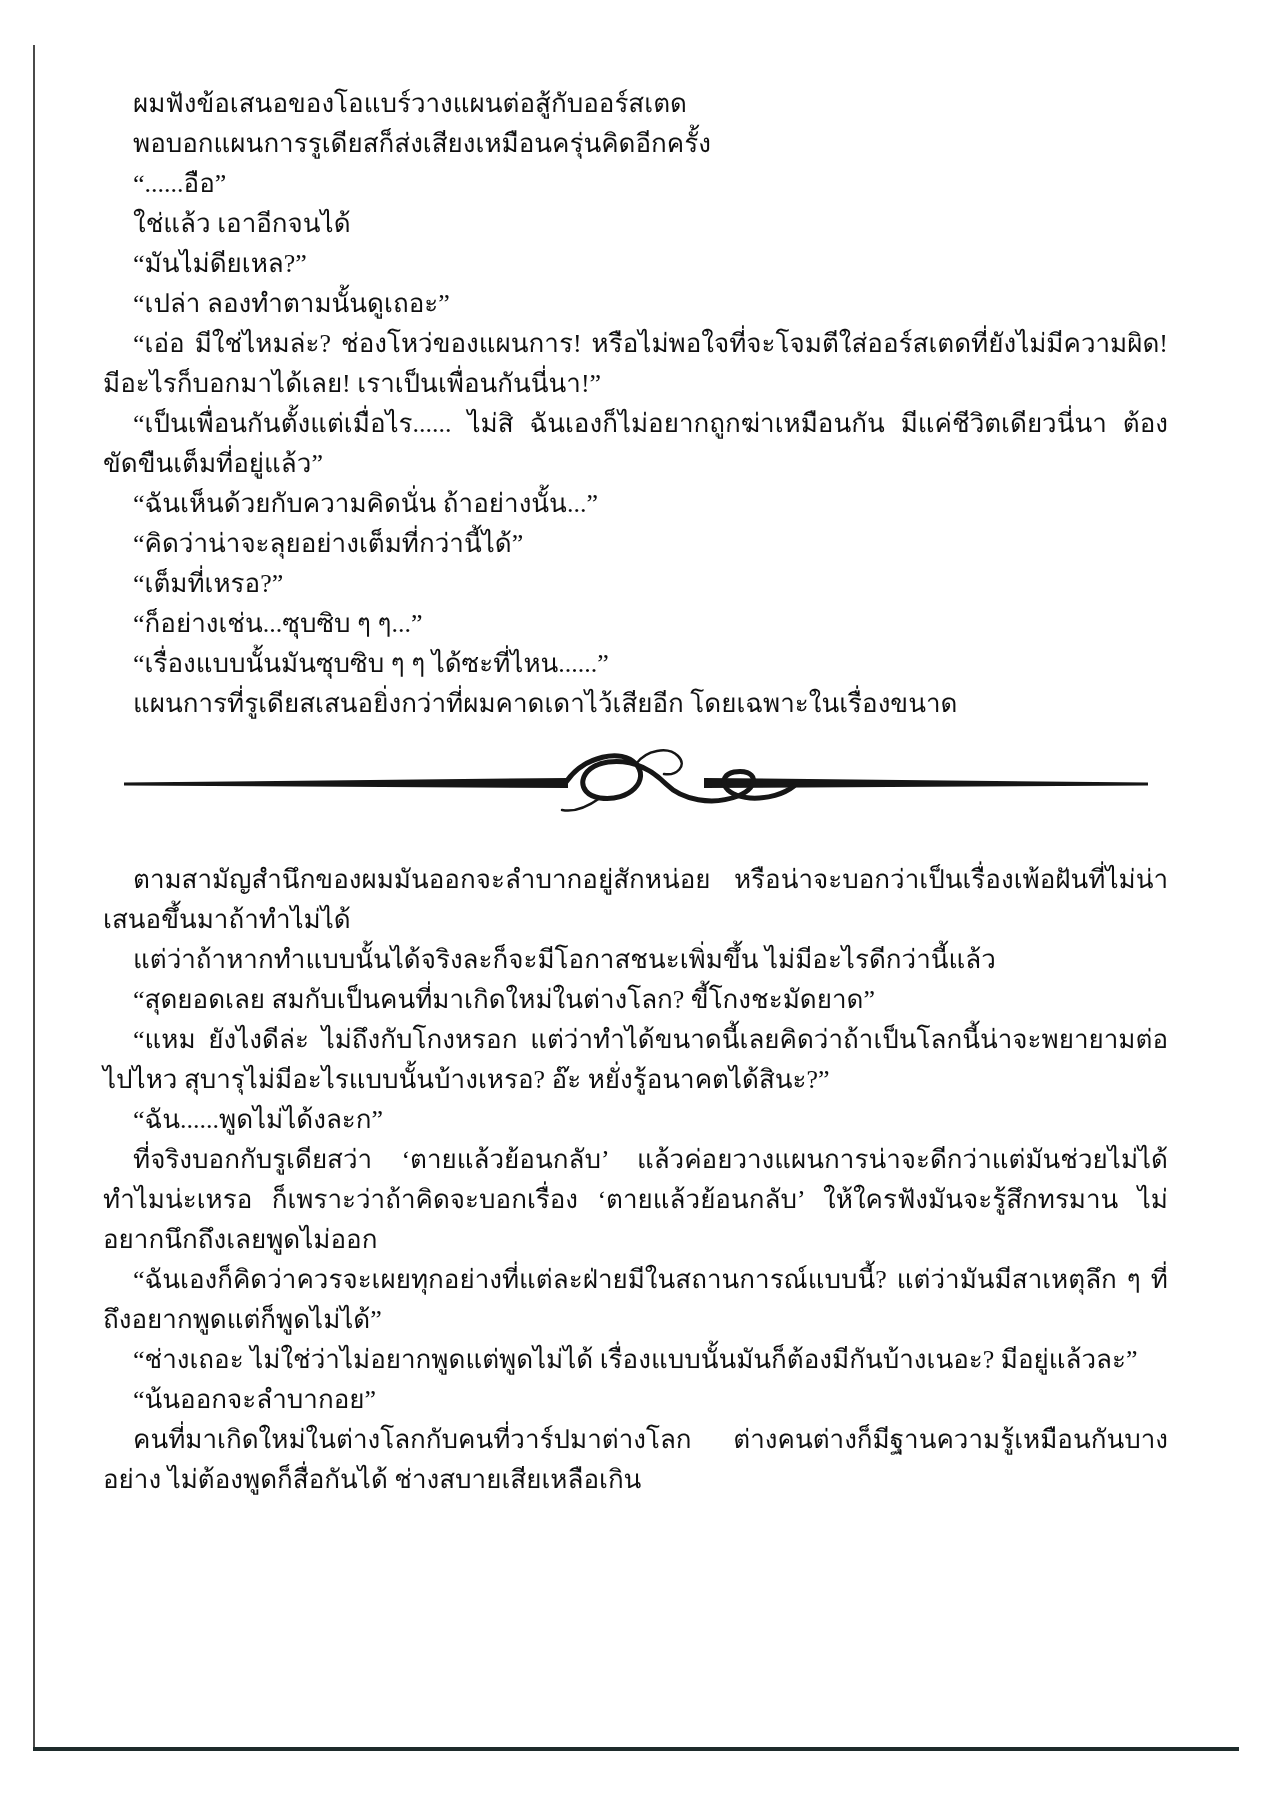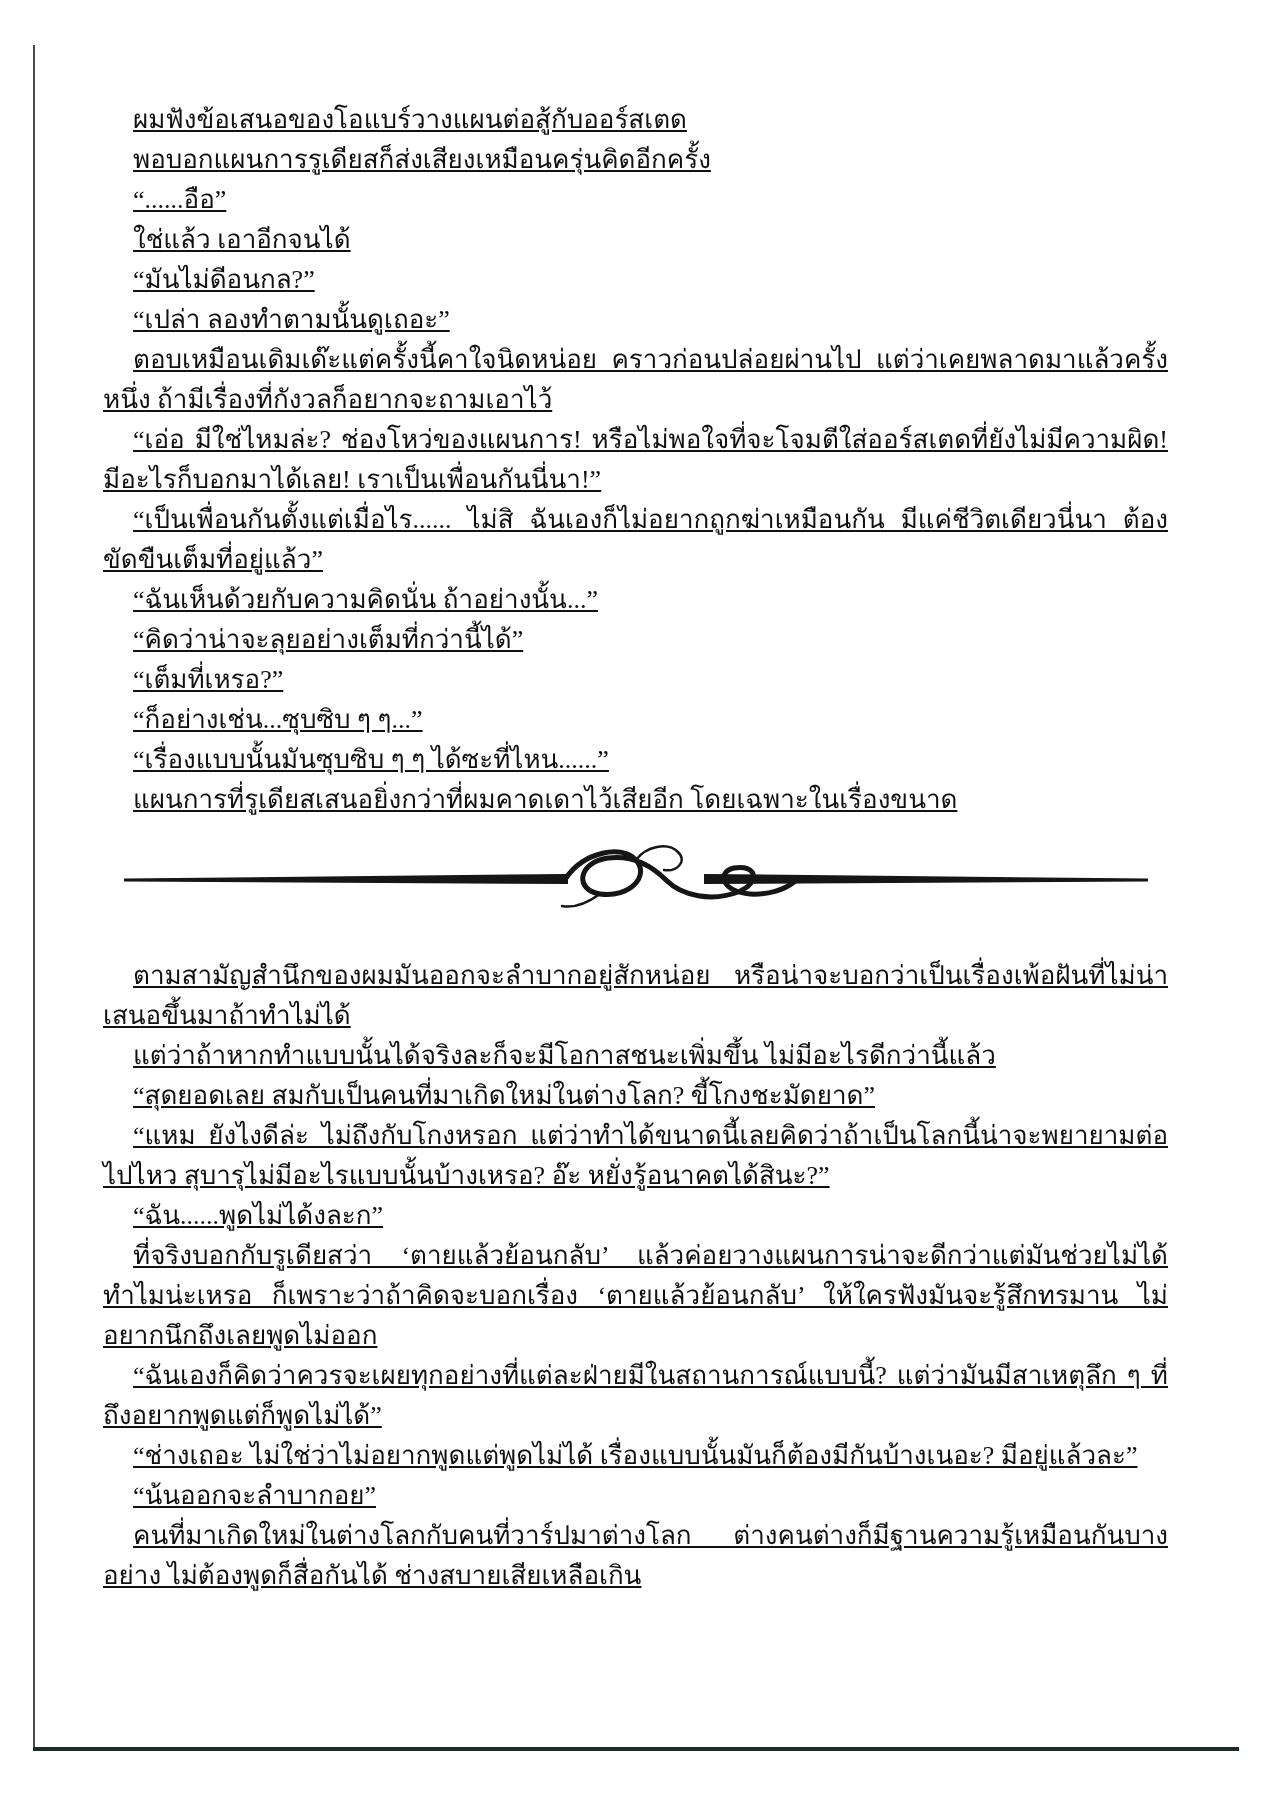--- a/index.html
+++ b/index.html
@@ -23,27 +23,26 @@
     position: absolute;
     left: 33px;
     top: 1747px;
     width: 1206px;
     height: 4px;
     background: #1e2b2b;
   }
   .text-block {
     position: absolute;
     left: 103px;
-    top: 100px;
+    top: 84px;
     width: 1065px;
     color: #101010;
     font-size: 26px;
     line-height: 40px;
     text-align: justify;
-    text-decoration: underline;
   }
   .section p {
     margin: 0;
     padding: 0;
     text-indent: 30px;
   }
   .divider {
     height: 76px;
     margin: 22px 0 38px 0;
     display: flex;
@@ -64,23 +63,22 @@
 <div class="page">
   <div class="left-rule"></div>
   <div class="bottom-rule"></div>
 
   <div class="text-block">
     <div class="section">
         <p>ผมฟังข้อเสนอของโอแบร์วางแผนต่อสู้กับออร์สเตด</p>
         <p>พอบอกแผนการรูเดียสก็ส่งเสียงเหมือนครุ่นคิดอีกครั้ง</p>
         <p>“......อือ”</p>
         <p>ใช่แล้ว เอาอีกจนได้</p>
-        <p>“มันไม่ดีอนกล?”</p>
+        <p>“มันไม่ดียเหล?”</p>
         <p>“เปล่า ลองทำตามนั้นดูเถอะ”</p>
-        <p>ตอบเหมือนเดิมเด๊ะแต่ครั้งนี้คาใจนิดหน่อย คราวก่อนปล่อยผ่านไป แต่ว่าเคยพลาดมาแล้วครั้งหนึ่ง ถ้ามีเรื่องที่กังวลก็อยากจะถามเอาไว้</p>
         <p>“เอ่อ มีใช่ไหมล่ะ? ช่องโหว่ของแผนการ! หรือไม่พอใจที่จะโจมตีใส่ออร์สเตดที่ยังไม่มีความผิด! มีอะไรก็บอกมาได้เลย! เราเป็นเพื่อนกันนี่นา!”</p>
         <p>“เป็นเพื่อนกันตั้งแต่เมื่อไร...... ไม่สิ ฉันเองก็ไม่อยากถูกฆ่าเหมือนกัน มีแค่ชีวิตเดียวนี่นา ต้องขัดขืนเต็มที่อยู่แล้ว”</p>
         <p>“ฉันเห็นด้วยกับความคิดนั่น ถ้าอย่างนั้น...”</p>
         <p>“คิดว่าน่าจะลุยอย่างเต็มที่กว่านี้ได้”</p>
         <p>“เต็มที่เหรอ?”</p>
         <p>“ก็อย่างเช่น...ซุบซิบ ๆ ๆ...”</p>
         <p>“เรื่องแบบนั้นมันซุบซิบ ๆ ๆ ได้ซะที่ไหน......”</p>
         <p>แผนการที่รูเดียสเสนอยิ่งกว่าที่ผมคาดเดาไว้เสียอีก โดยเฉพาะในเรื่องขนาด</p>
       </div>
 

